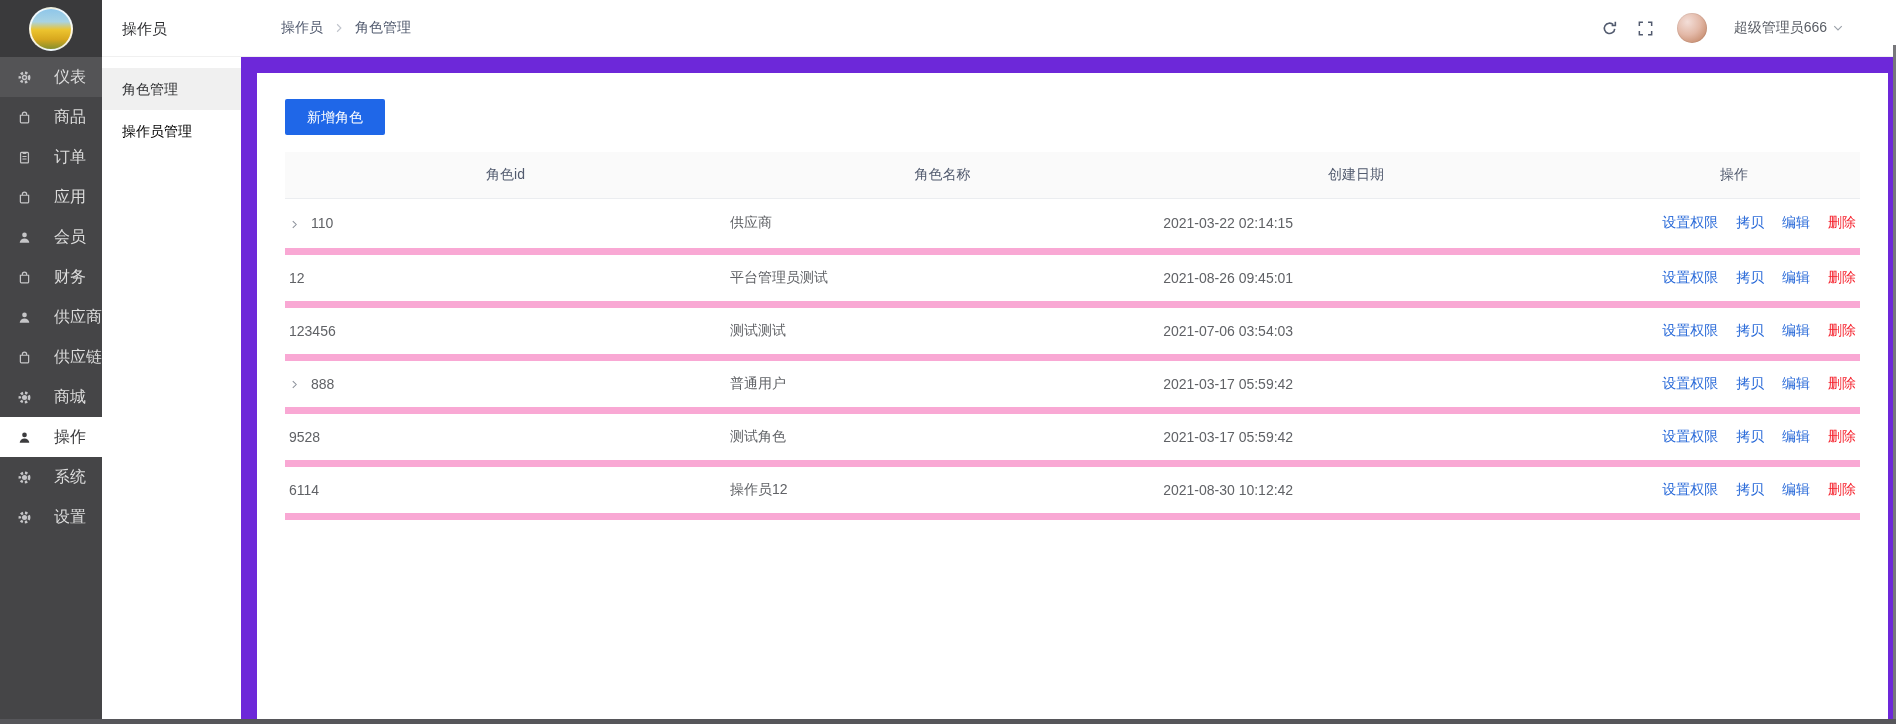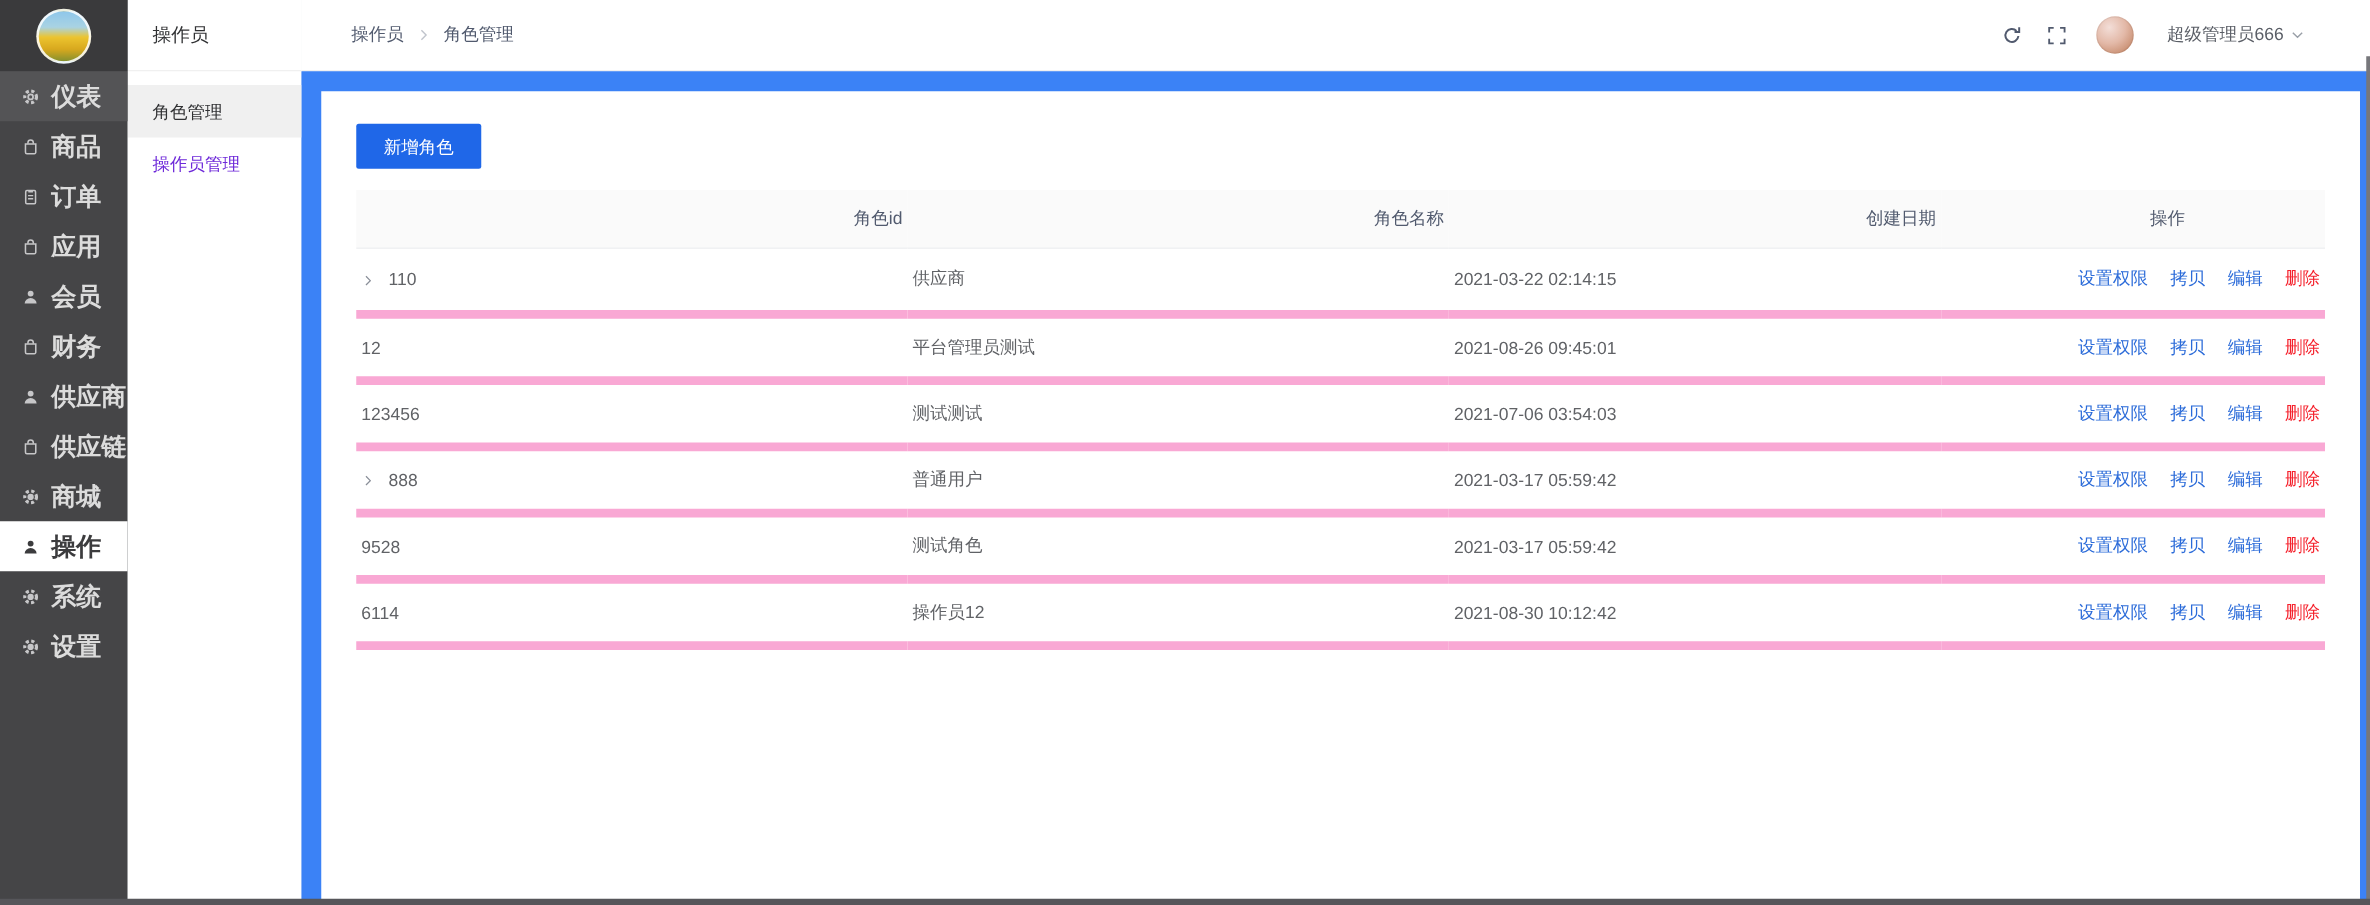--- a/index.html
+++ b/index.html
@@ -6,63 +6,63 @@
   html,body { width:1896px; height:724px; overflow:hidden;
     font-family:"Liberation Sans","DejaVu Sans",sans-serif; background:#eef0f4; }
 
   
   .sidebar { position:absolute; left:0; top:0; width:102px; height:724px;
     background:#454547; z-index:5; }
   .logo-area { height:57px; background:#3a3a3c; display:flex; align-items:center; justify-content:center; }
   .logo-circle { width:44px; height:44px; border-radius:50%;
     border:2px solid rgba(255,255,255,.85);
     background:linear-gradient(180deg,#8ec6ea 0%,#a9d3e3 32%,#ecc42f 52%,#d8a81e 76%,#85902e 100%); }
-  .menu-item { height:40px; display:flex; align-items:center; gap:9px; padding-left:17px;
-    color:#dcdcdc; font-size:20px; cursor:pointer;font-weight:bold; }
+  .menu-item { height:40px; display:flex; align-items:center; gap:22px; padding-left:17px;
+    color:#dcdcdc; font-size:16px; cursor:pointer; }
   .menu-item .ic { color:#c6c6c8; }
   .menu-item.hl { background:#545456; }
   .menu-item.active { background:#ffffff; color:#3c3c3e; }
   .menu-item.active .ic { color:#3c3c3e; }
 
   
   .submenu { position:absolute; left:102px; top:0; width:139px; height:724px;
     background:#ffffff; z-index:4; }
   .submenu-title { height:57px; line-height:57px; padding-left:20px; font-size:15px;
     color:#303133; border-bottom:1px solid #f0f0f0; }
   .submenu-list { padding-top:11px; }
   .submenu-item { height:42px; line-height:42px; padding-left:20px; font-size:14px;
-    color:#6d28d9; cursor:pointer; }
+    color:#000000; cursor:pointer; }
   .submenu-item.active { background:#f0f0f0; color:#303133; }
 
   
   .topbar { position:absolute; left:241px; top:0; right:0; height:57px; background:#fff;
     border-bottom:1px solid #f0f0f0; display:flex; align-items:center; justify-content:space-between;
     padding:0 52px 0 40px; }
   .breadcrumb { display:flex; align-items:center; gap:10px; font-size:14px; color:#515a6e; }
   .crumb-sep { color:#c0c4cc; display:flex; }
   .user-area { display:flex; align-items:center; gap:19px; color:#515a6e; }
   .tool-ic { width:17px; height:17px; color:#515a6e; cursor:pointer; }
   .avatar { width:30px; height:30px; border-radius:50%; margin-left:4px;
     background:radial-gradient(circle at 35% 30%, #f3ded8 0%, #e3b9a8 45%, #c98f72 80%, #b07a5e 100%);
     box-shadow:inset 0 0 0 1px rgba(0,0,0,.06); cursor:pointer; }
   .username { font-size:14px; color:#5a5e66; margin-left:8px; cursor:pointer;
     display:flex; align-items:center; gap:5px; }
   .username .ic { color:#9aa0a8; }
 
   
-  .content { position:absolute; left:241px; top:57px; right:0; bottom:0; background:#3b82f6; }
+  .content { position:absolute; left:241px; top:57px; right:0; bottom:0; background:#6d28d9; }
   .card { position:absolute; left:16px; top:16px; right:8px; bottom:0;
     background:#ffffff; padding:26px 28px; }
   .btn-primary { display:inline-block; background:#1f67e8; color:#ffffff; font-size:14px;
     border:none; border-radius:2px; padding:0 22px; height:36px; line-height:36px;
     cursor:pointer; font-family:inherit; }
 
   table { width:100%; border-collapse:collapse; font-size:14px; color:#606266; margin-top:17px; }
   thead th { background:#fafafa; height:46px; font-weight:400; color:#515a6e;
-    text-align:right; padding:0 4px; border-bottom:1px solid #ebedf0; }
+    text-align:center; padding:0 4px; border-bottom:1px solid #ebedf0; }
   thead th.ops { text-align:right; padding-right:112px; }
   tbody td { height:53px; border-bottom:7px solid #f9a8d4; padding:0 4px; }
   td.ops { text-align:right; white-space:nowrap; }
   .action { color:#2b6bd9; margin-left:14px; cursor:pointer; }
   .action:first-child { margin-left:11px; }
   .action.danger { color:#f5222d; }
   .expand { display:inline-flex; width:18px; color:#8a8f99; vertical-align:middle; cursor:pointer; }
   .expand .ic { width:11px; height:11px; }
 
   .ic { width:15px; height:15px; display:inline-block; flex:none; }

